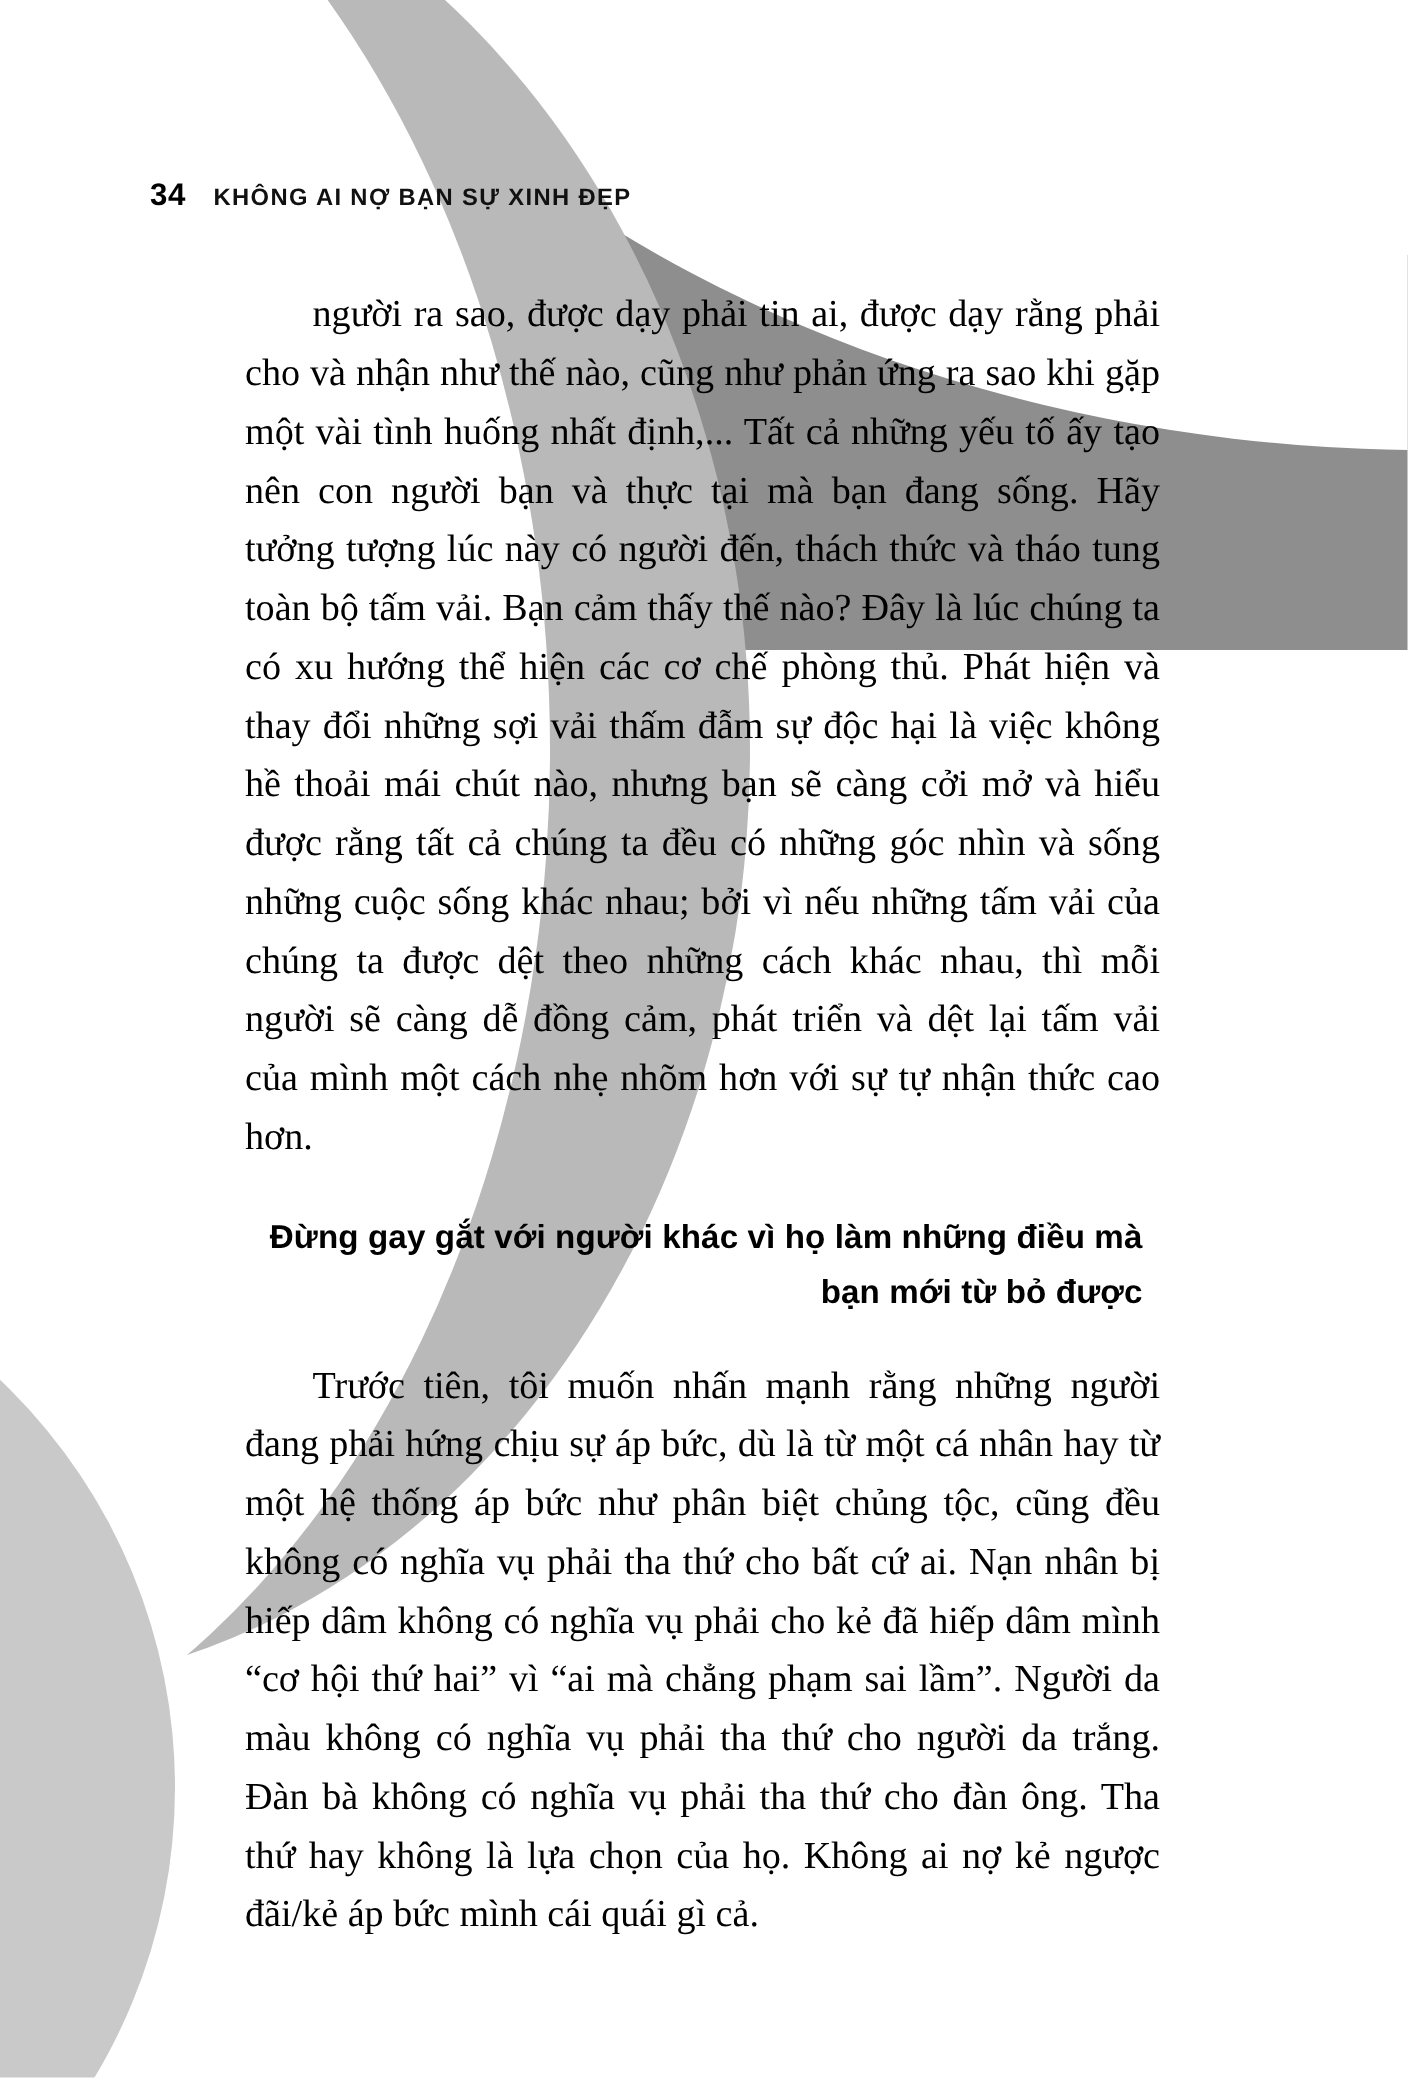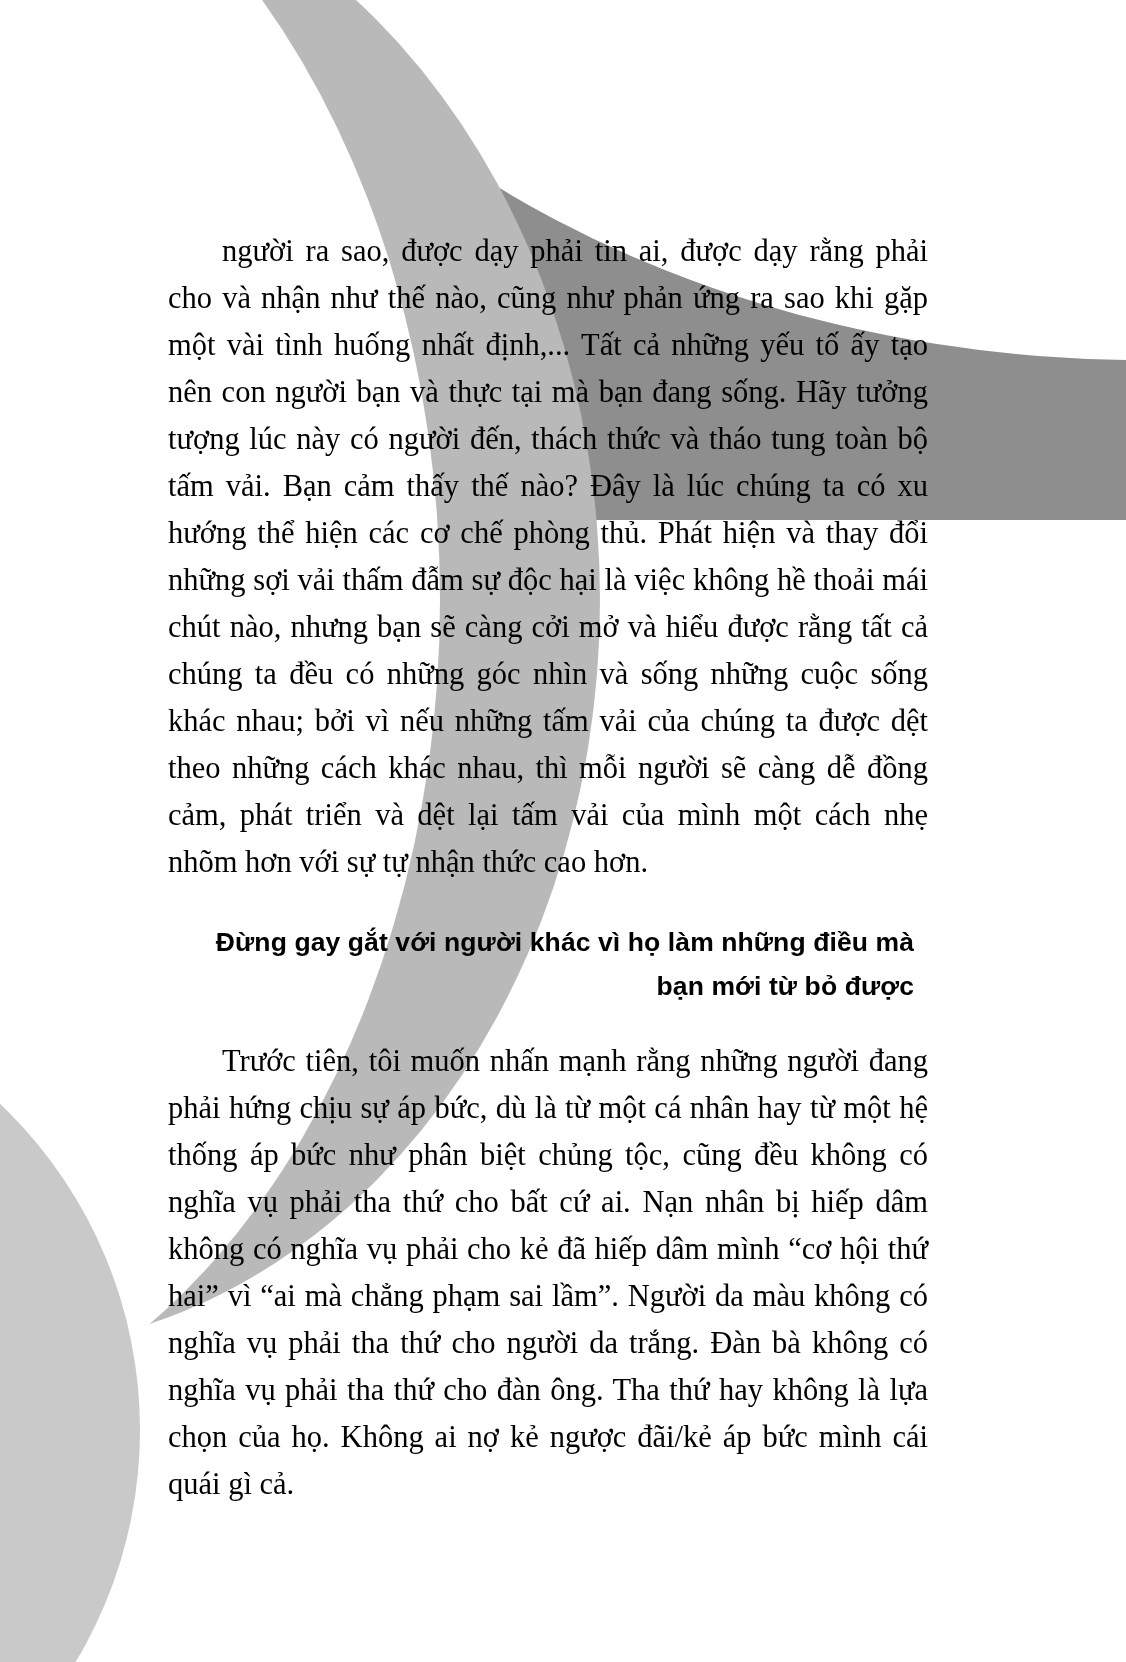--- a/index.html
+++ b/index.html
@@ -110,20 +110,21 @@
     margin: 0;
     font-size: 30.5px;
     line-height: 47px;
     text-align: justify;
     text-justify: inter-word;
     color: #000;
     hyphens: none;
   }
   p.body.indent {
     text-indent: 54px;
+    margin-left: 28px;
   }
 
   h2.subhead {
     margin: 34px 0 30px 0;
     font-family: "Liberation Sans", sans-serif;
     font-size: 26.5px;
     font-weight: bold;
     line-height: 44px;
     text-align: right;
     color: #000;
@@ -137,20 +138,24 @@
 <div class="deco-layer">
   <div class="deco-outer"></div>
   <div class="deco-outer-mask"></div>
   <div class="deco-inner"></div>
   <div class="deco-inner-mask"></div>
   <div class="deco-bottom"></div>
 </div>
 
 <div class="page">
 
+  <div class="running-head">
+    <span class="folio">34</span>
+    <span class="head-title">KHÔNG AI NỢ BẠN SỰ XINH ĐẸP</span>
+  </div>
 
   <div class="body-col">
 
     <p class="body indent">người ra sao, được dạy phải tin ai, được dạy rằng phải cho và nhận như thế nào, cũng như phản ứng ra sao khi gặp một vài tình huống nhất định,... Tất cả những yếu tố ấy tạo nên con người bạn và thực tại mà bạn đang sống. Hãy tưởng tượng lúc này có người đến, thách thức và tháo tung toàn bộ tấm vải. Bạn cảm thấy thế nào? Đây là lúc chúng ta có xu hướng thể hiện các cơ chế phòng thủ. Phát hiện và thay đổi những sợi vải thấm đẫm sự độc hại là việc không hề thoải mái chút nào, nhưng bạn sẽ càng cởi mở và hiểu được rằng tất cả chúng ta đều có những góc nhìn và sống những cuộc sống khác nhau; bởi vì nếu những tấm vải của chúng ta được dệt theo những cách khác nhau, thì mỗi người sẽ càng dễ đồng cảm, phát triển và dệt lại tấm vải của mình một cách nhẹ nhõm hơn với sự tự nhận thức cao hơn.</p>
 
     <h2 class="subhead">Đừng gay gắt với người khác vì họ làm những điều mà bạn mới từ bỏ được</h2>
 
     <p class="body indent">Trước tiên, tôi muốn nhấn mạnh rằng những người đang phải hứng chịu sự áp bức, dù là từ một cá nhân hay từ một hệ thống áp bức như phân biệt chủng tộc, cũng đều không có nghĩa vụ phải tha thứ cho bất cứ ai. Nạn nhân bị hiếp dâm không có nghĩa vụ phải cho kẻ đã hiếp dâm mình “cơ hội thứ hai” vì “ai mà chẳng phạm sai lầm”. Người da màu không có nghĩa vụ phải tha thứ cho người da trắng. Đàn bà không có nghĩa vụ phải tha thứ cho đàn ông. Tha thứ hay không là lựa chọn của họ. Không ai nợ kẻ ngược đãi/kẻ áp bức mình cái quái gì cả.</p>
 
   </div>

